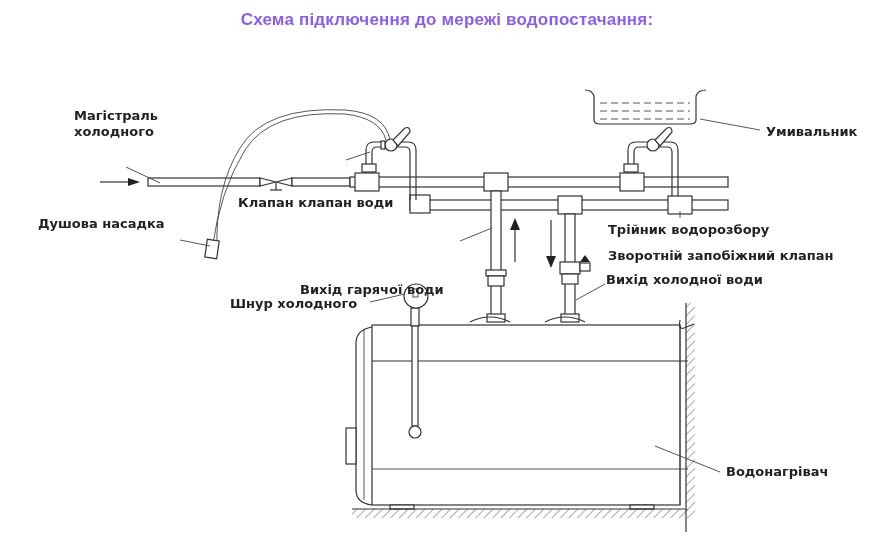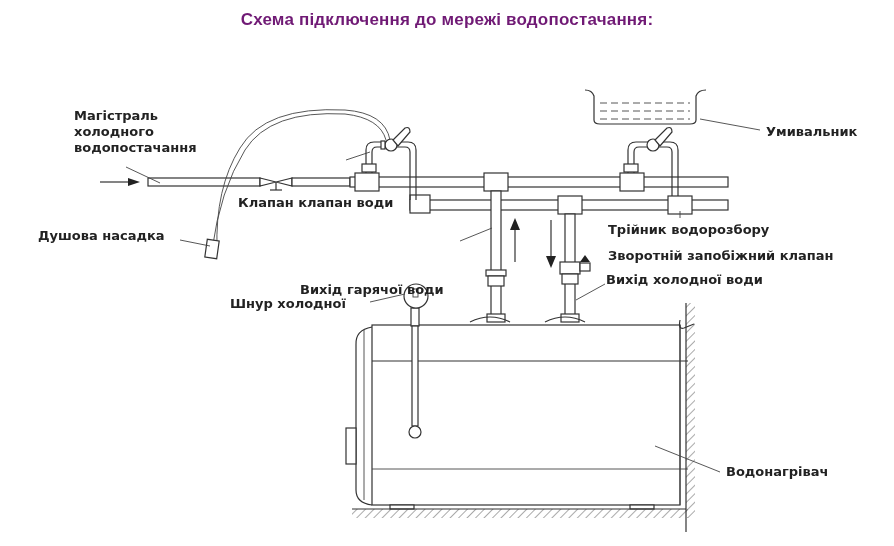--- a/index.html
+++ b/index.html
@@ -1,20 +1,20 @@
 <!DOCTYPE html>
 <html><head>
 <meta charset="utf-8">
 <style>
   html, body { margin: 0; padding: 0; background: #ffffff; }
   body { width: 894px; height: 546px; position: relative; overflow: hidden;
          font-family: "Liberation Sans", sans-serif; }
   #diagram { position: absolute; left: 0; top: 0; }
   .title { position: absolute; left: 0; top: 10px; width: 894px; text-align: center;
-           font-weight: bold; font-size: 17px; color: #701a75; letter-spacing: 0.2px; }
+           font-weight: bold; font-size: 17px; color: #8b5cf6; letter-spacing: 0.2px; }
   .lbl { position: absolute; font-weight: bold; font-size: 13px; color: #222;
          font-family: "DejaVu Sans", sans-serif; white-space: nowrap; line-height: 16px; }
   .ln { stroke: #333; stroke-width: 1.2; fill: none; }
   .pipe { stroke: #333; stroke-width: 1.2; fill: #fff; }
   .thin { stroke: #444; stroke-width: 0.9; fill: none; }
 </style>
 </head>
 <body>
 
 <div class="title">Схема підключення до мережі водопостачання:</div>
@@ -143,23 +143,22 @@
     <line class="thin" x1="700" y1="119" x2="760" y2="130"></line>
     <line class="thin" x1="680" y1="211" x2="680" y2="218"></line>
     <line class="thin" x1="576" y1="300" x2="605" y2="284"></line>
     <line class="thin" x1="655" y1="446" x2="720" y2="472"></line>
   </g>
 </svg>
 
 <div class="lbl" style="left:74px; top:108px;">
   <div>Магістраль</div>
   <div>холодного</div>
-  <div>водопостачання</div>
 </div>
 <div class="lbl" style="left:238px; top:195px;">Клапан клапан води</div>
-<div class="lbl" style="left:38px; top:228px;">Душова насадка</div>
+<div class="lbl" style="left:38px; top:216px;">Душова насадка</div>
 <div class="lbl" style="left:300px; top:234px;margin-top:48px;">Вихід гарячої води</div>
-<div class="lbl" style="left:230px; top:296px;">Шнур холодної</div>
+<div class="lbl" style="left:230px; top:296px;">Шнур холодного</div>
 <div class="lbl" style="left:766px; top:124px;">Умивальник</div>
 <div class="lbl" style="left:608px; top:222px;text-align:center;">Трійник водорозбору</div>
 <div class="lbl" style="left:608px; top:248px;">Зворотній запобіжний клапан</div>
 <div class="lbl" style="left:606px; top:272px;">Вихід холодної води</div>
 <div class="lbl" style="left:726px; top:464px;">Водонагрівач</div>
 
 </body></html>

